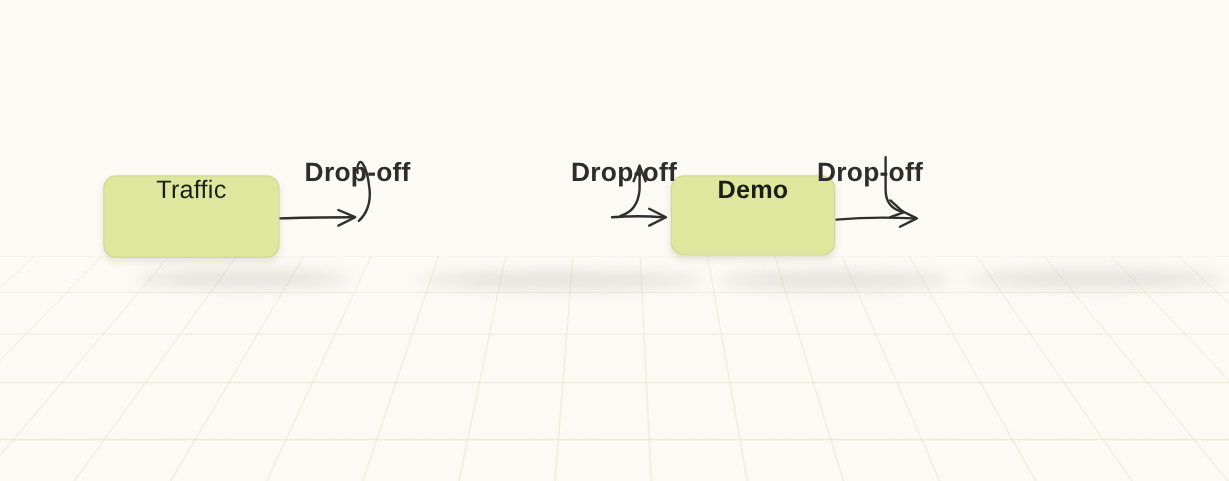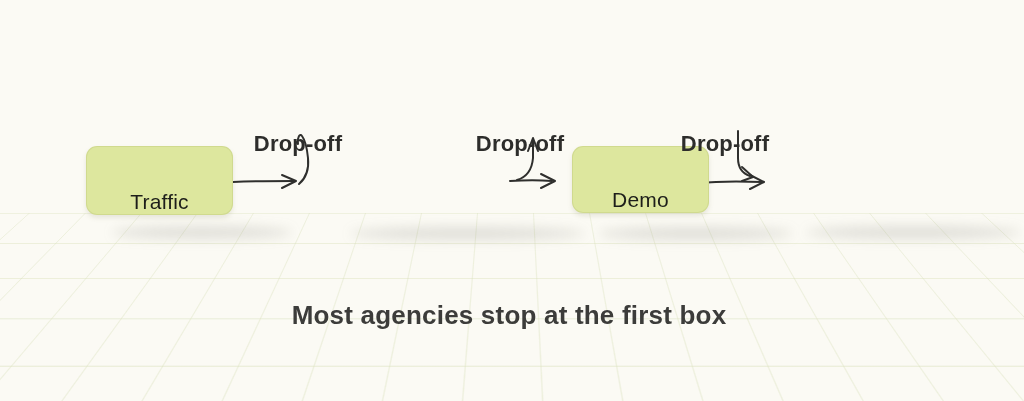--- a/index.html
+++ b/index.html
@@ -41,34 +41,34 @@
   }
   .fs-1 { left: 112px; top: 226px; width: 180px; }
   .fs-2 { left: 350px; top: 227px; width: 235px; }
   .fs-3 { left: 598px; top: 227px; width: 195px; }
   .fs-4 { left: 806px; top: 226px; width: 215px; }
 
   
   .node {
     position: absolute;
     display: flex;
-    align-items: flex-end;
+    align-items: flex-start;
     justify-content: center;
     background: #dde79e;
     border: 1px solid rgba(196,208,130,0.55);
     border-radius: 11px;
     box-shadow: 0 3px 5px rgba(110,110,80,0.14);
     color: #1d1e1a;
     font-size: 21px;
     letter-spacing: 0.2px;
     white-space: nowrap;
   }
   .node-1 { left: 86px;  top: 146px; width: 145px; height: 67px; }
   .node-2 { left: 320px; top: 147px; width: 188px; height: 66px; }
-  .node-3 { left: 572px; top: 146px; width: 135px; height: 65px; }
+  .node-3 { left: 559px; top: 146px; width: 135px; height: 65px; font-weight: bold; }
   .node-4 { left: 769px; top: 146px; width: 166px; height: 63px; }
 
   
   .dropoff {
     position: absolute;
     top: 92px;
     transform: translateX(-50%);
     font-size: 22px;
     font-weight: 700;
     color: #2d2d2b;
@@ -156,15 +156,14 @@
     <span>Traffic</span>
   </div>
   <div class="node node-3">
     <span>Demo</span>
   </div>
 
   <div class="dropoff do-1">Drop-off</div>
   <div class="dropoff do-2">Drop-off</div>
   <div class="dropoff do-3">Drop-off</div>
 
-  <div class="caption">Most agencies stop at the first box</div>
 
 </div>
 
 </body></html>

